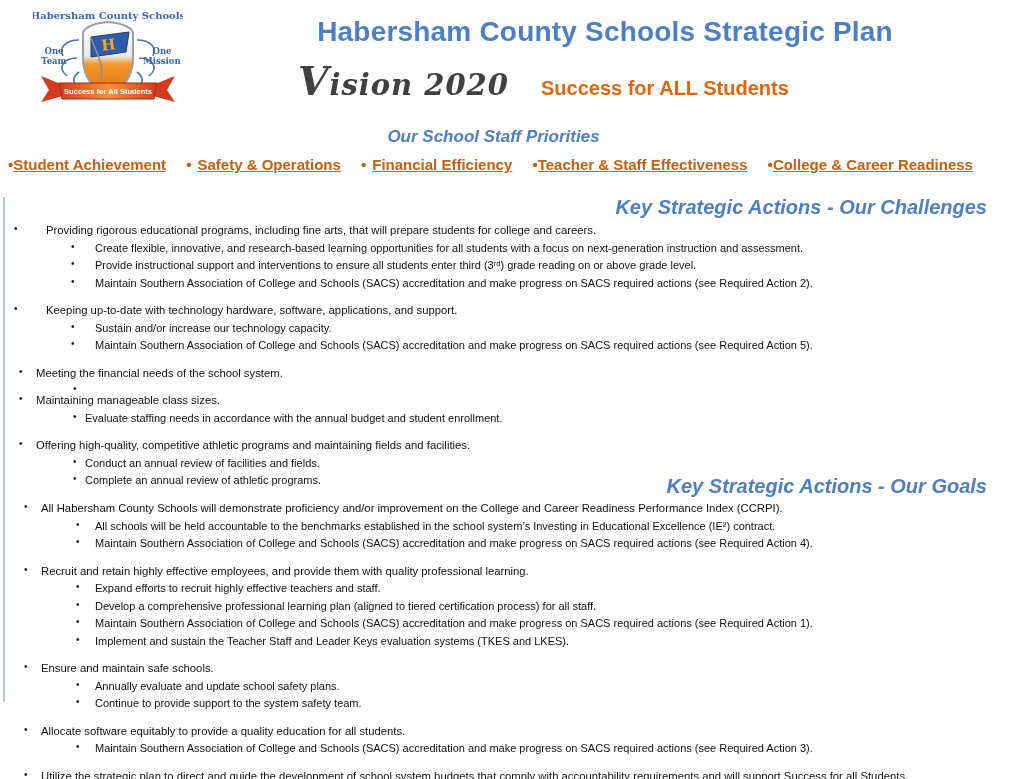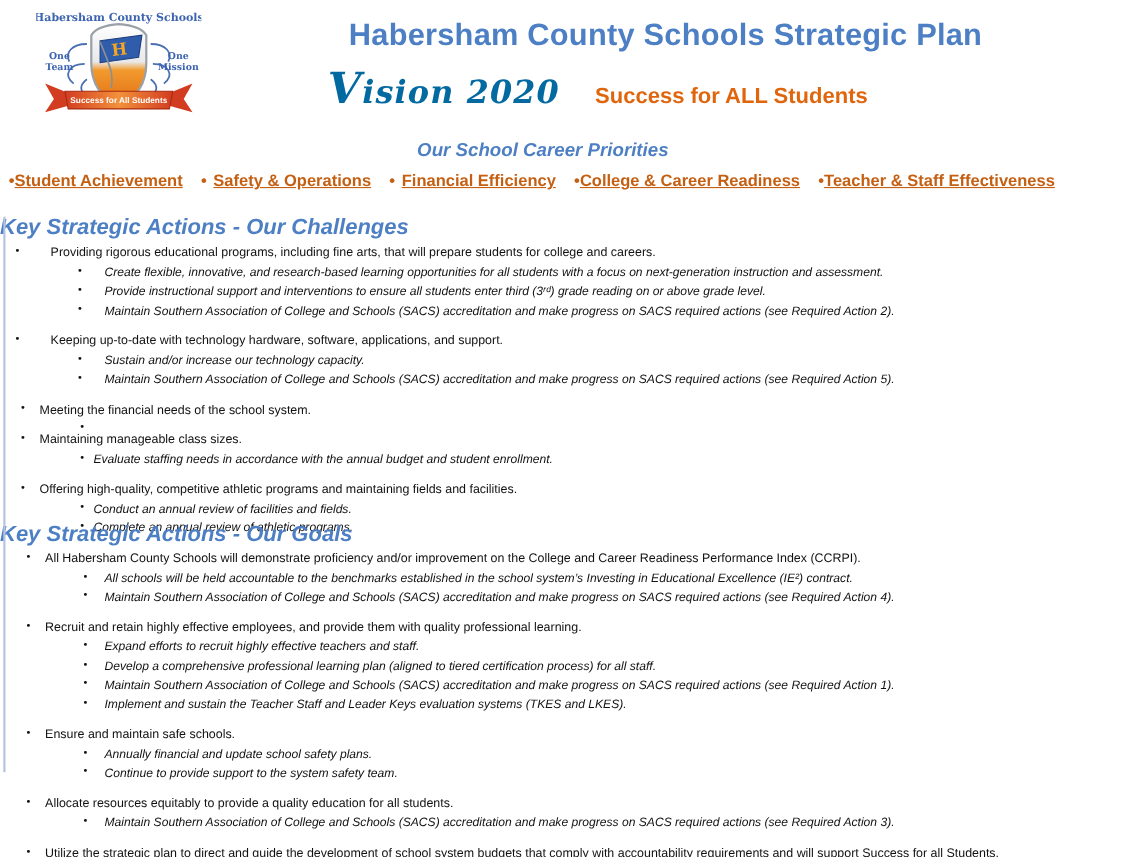--- a/index.html
+++ b/index.html
@@ -13,55 +13,55 @@
 
   
   .logo { position:absolute; left:33px; top:6px; width:150px; height:104px; }
   .title {
     position:absolute; left:245px; top:16px; width:720px; text-align:center;
     font-size:28px; font-weight:bold; color:#4d7fc4; letter-spacing:.2px;
   }
   .subtitle-row { position:absolute; left:298px; top:58px; display:flex; align-items:baseline; gap:32px; }
   .vision {
     display:inline-block; font-family:"DejaVu Serif", serif; font-style:italic; font-weight:bold;
-    font-size:29px; color:#0369a1; letter-spacing:1px;
+    font-size:29px; color:#404040; letter-spacing:1px;
   }
   .vision::first-letter { font-size:1.35em; }
   .tagline { font-size:20px; font-weight:bold; color:#e0660d; }
 
   
   .priorities-heading {
     position:absolute; top:127px; left:0; width:100%; text-align:center;
     font-size:17px; font-weight:bold; font-style:italic; color:#4d7fc4;
   }
   .priorities-row {
-    position:absolute; top:156px; left:8px; right:28px;
+    position:absolute; top:156px; left:8px; right:14px;
     display:flex; justify-content:space-between;
     font-size:15px; font-weight:bold; color:#c55f11; white-space:nowrap;
   }
   .priority .p-label { text-decoration:underline; }
   .priority.spaced .p-bullet { margin-right:6px; }
 
   
   .section-heading {
-    position:absolute; left:0; width:100%; text-align:left;
+    position:absolute; left:0; width:100%; text-align:right;
     font-size:20px; font-weight:bold; font-style:italic; color:#4d7fc4;
   }
   #challenges-heading { top:196px; }
   #goals-heading { top:475px; }
 
   
   .list { position:absolute; left:0; right:0; }
   #challenges-list { top:221px; }
   #goals-list { top:499px; }
   .group { margin-bottom:10px; }
   .line { position:relative; line-height:15.5px; }
   .line .bullet { position:absolute; top:0; font-size:10px; color:#111; }
   .l1 .txt { font-size:11.3px; color:#111; }
-  .l2 .txt { font-size:11px; font-style:italic; color:#111; }
+  .l2 .txt { font-size:11px; color:#111; }
 
   .ind-a.l1 { padding-left:46px; } .ind-a.l1 .bullet { left:14px; }
   .ind-a.l2 { padding-left:95px; } .ind-a.l2 .bullet { left:71px; }
   .ind-b.l1 { padding-left:36px; } .ind-b.l1 .bullet { left:19px; }
   .ind-b.l2 { padding-left:85px; } .ind-b.l2 .bullet { left:73px; }
   .ind-c.l1 { padding-left:41px; } .ind-c.l1 .bullet { left:24px; }
   .ind-c.l2 { padding-left:95px; } .ind-c.l2 .bullet { left:76px; }
 </style>
 </head>
 <body>
@@ -111,27 +111,27 @@
       </g>
     </svg>
   </div>
 
   <div class="title">Habersham County Schools Strategic Plan</div>
   <div class="subtitle-row">
     <span class="vision">Vision 2020</span>
     <span class="tagline">Success for ALL Students</span>
   </div>
 
-  <div class="priorities-heading">Our School Career Priorities</div>
+  <div class="priorities-heading">Our School Staff Priorities</div>
   <div class="priorities-row">
       <span class="priority"><span class="p-bullet">•</span><span class="p-label">Student Achievement</span></span>
       <span class="priority spaced"><span class="p-bullet">•</span><span class="p-label">Safety &amp; Operations</span></span>
       <span class="priority spaced"><span class="p-bullet">•</span><span class="p-label">Financial Efficiency</span></span>
+      <span class="priority"><span class="p-bullet">•</span><span class="p-label">Teacher &amp; Staff Effectiveness</span></span>
       <span class="priority"><span class="p-bullet">•</span><span class="p-label">College &amp; Career Readiness</span></span>
-      <span class="priority"><span class="p-bullet">•</span><span class="p-label">Teacher &amp; Staff Effectiveness</span></span>
     </div>
 
   <div id="challenges-heading" class="section-heading">Key Strategic Actions - Our Challenges</div>
   <div id="challenges-list" class="list">
       <div class="group">
         <div class="line l1 ind-a"><span class="bullet">•</span><span class="txt">Providing rigorous educational programs, including fine arts, that will prepare students for college and careers.</span></div>
         <div class="line l2 ind-a"><span class="bullet">•</span><span class="txt">Create flexible, innovative, and research-based learning opportunities for all students with a focus on next-generation instruction and assessment.</span></div>
         <div class="line l2 ind-a"><span class="bullet">•</span><span class="txt">Provide instructional support and interventions to ensure all students enter third (3ʳᵈ) grade reading on or above grade level.</span></div>
         <div class="line l2 ind-a"><span class="bullet">•</span><span class="txt">Maintain Southern Association of College and Schools (SACS) accreditation and make progress on SACS required actions (see Required Action 2).</span></div>
       </div>
@@ -164,25 +164,25 @@
       </div>
       <div class="group">
         <div class="line l1 ind-c"><span class="bullet">•</span><span class="txt">Recruit and retain highly effective employees, and provide them with quality professional learning.</span></div>
         <div class="line l2 ind-c"><span class="bullet">•</span><span class="txt">Expand efforts to recruit highly effective teachers and staff.</span></div>
         <div class="line l2 ind-c"><span class="bullet">•</span><span class="txt">Develop a comprehensive professional learning plan (aligned to tiered certification process) for all staff.</span></div>
         <div class="line l2 ind-c"><span class="bullet">•</span><span class="txt">Maintain Southern Association of College and Schools (SACS) accreditation and make progress on SACS required actions (see Required Action 1).</span></div>
         <div class="line l2 ind-c"><span class="bullet">•</span><span class="txt">Implement and sustain the Teacher Staff and Leader Keys evaluation systems (TKES and LKES).</span></div>
       </div>
       <div class="group">
         <div class="line l1 ind-c"><span class="bullet">•</span><span class="txt">Ensure and maintain safe schools.</span></div>
-        <div class="line l2 ind-c"><span class="bullet">•</span><span class="txt">Annually financial and update school safety plans.</span></div>
+        <div class="line l2 ind-c"><span class="bullet">•</span><span class="txt">Annually evaluate and update school safety plans.</span></div>
         <div class="line l2 ind-c"><span class="bullet">•</span><span class="txt">Continue to provide support to the system safety team.</span></div>
       </div>
       <div class="group">
-        <div class="line l1 ind-c"><span class="bullet">•</span><span class="txt">Allocate resources equitably to provide a quality education for all students.</span></div>
+        <div class="line l1 ind-c"><span class="bullet">•</span><span class="txt">Allocate software equitably to provide a quality education for all students.</span></div>
         <div class="line l2 ind-c"><span class="bullet">•</span><span class="txt">Maintain Southern Association of College and Schools (SACS) accreditation and make progress on SACS required actions (see Required Action 3).</span></div>
       </div>
       <div class="group">
         <div class="line l1 ind-c"><span class="bullet">•</span><span class="txt">Utilize the strategic plan to direct and guide the development of school system budgets that comply with accountability requirements and will support Success for all Students.</span></div>
       </div>
     </div>
 
   <div class="vline"></div>
 </div>
 

